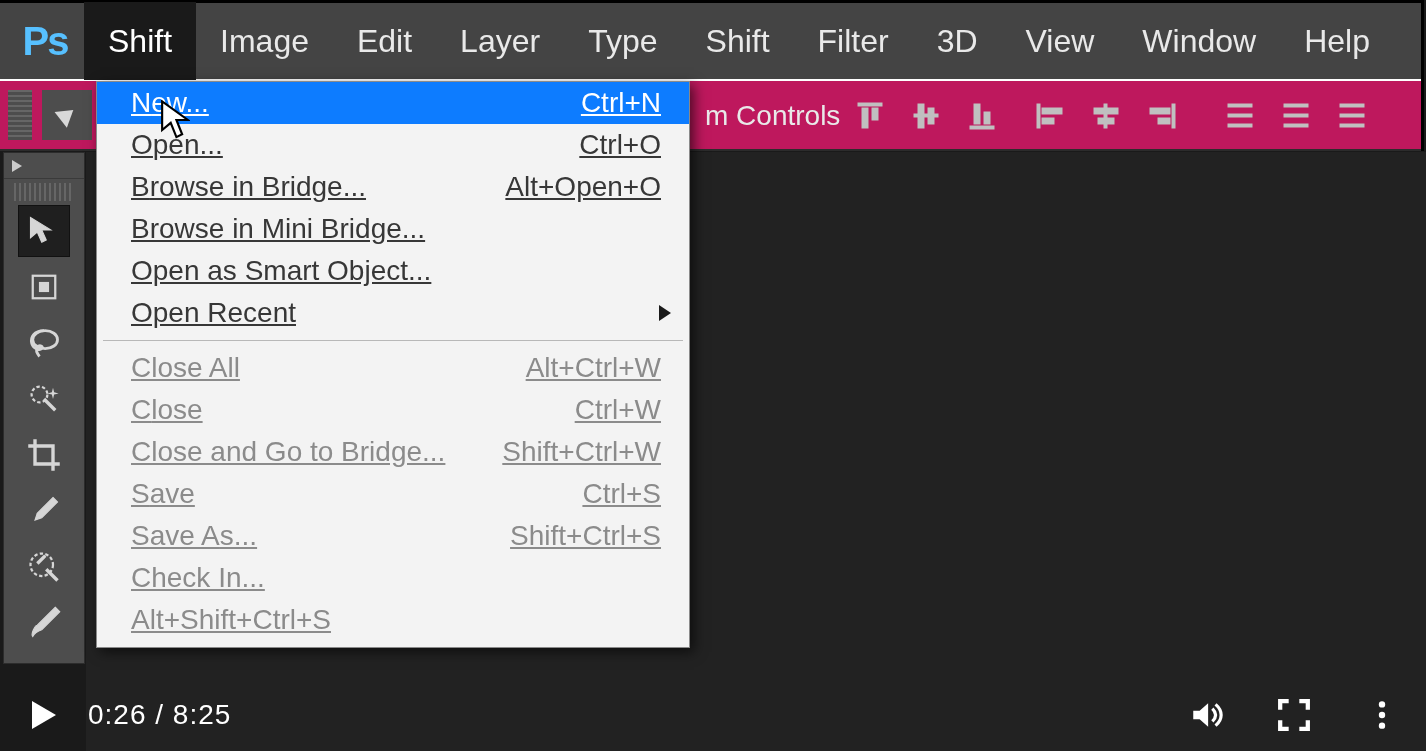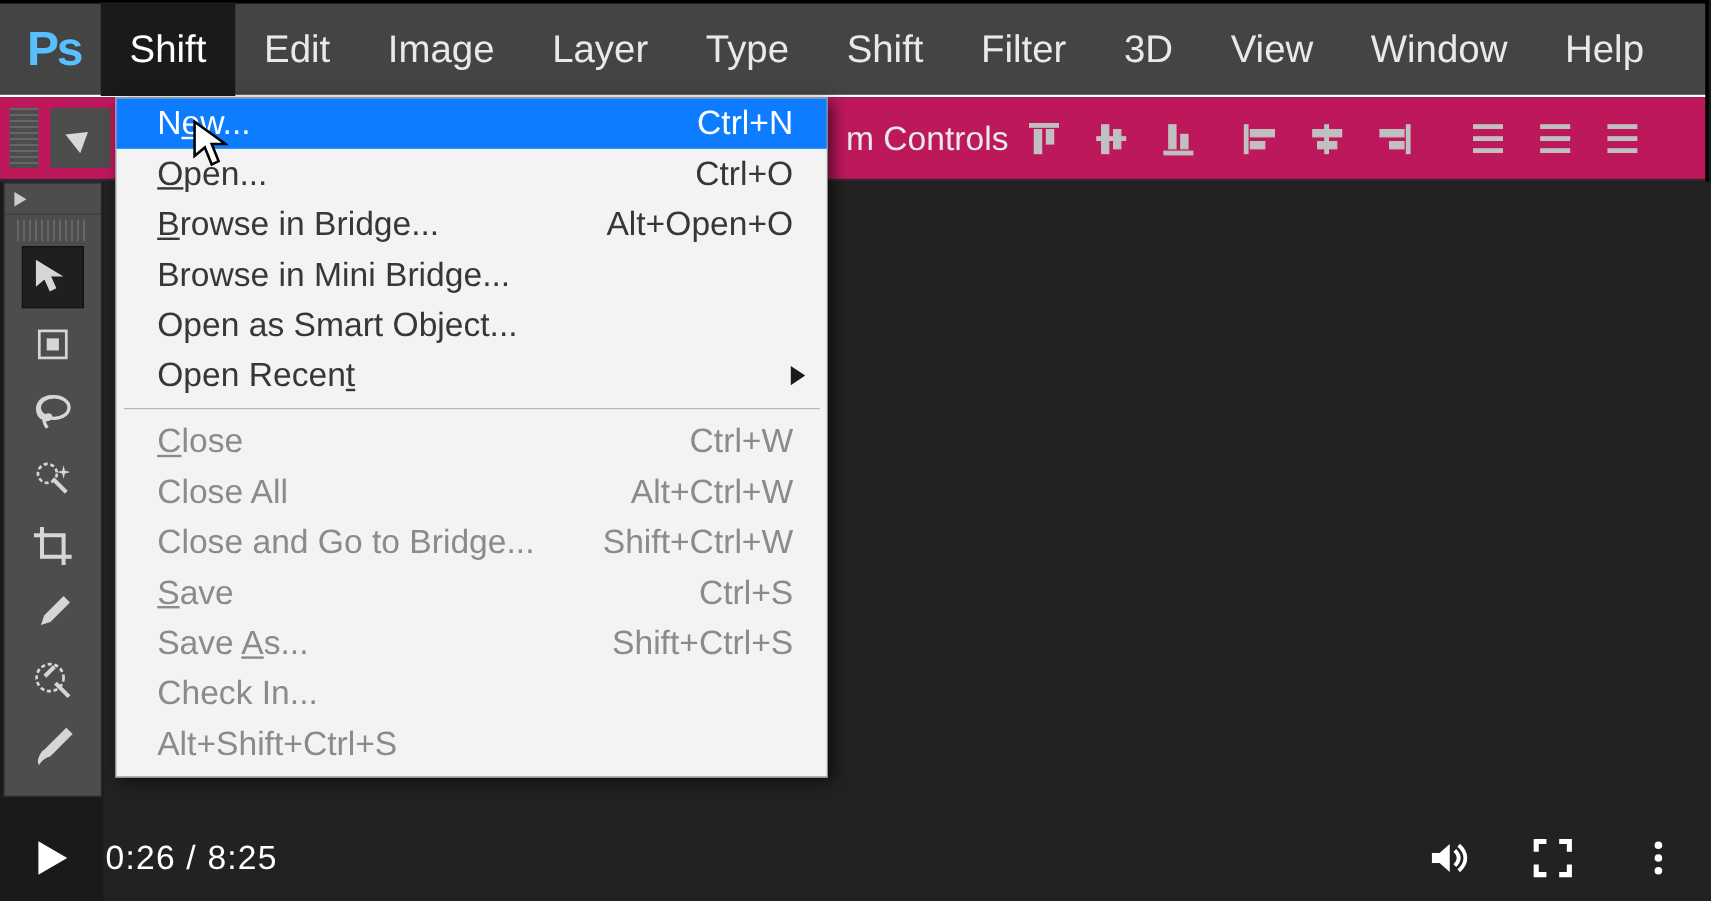--- a/index.html
+++ b/index.html
@@ -141,20 +141,21 @@
     font-size: 28px;
     color: #373737;
     font-family: "Segoe UI", Tahoma, sans-serif;
     z-index: 5;
   }
   .dropdown .menu-row {
     height: 42px;
     display: flex; align-items: center;
     padding: 0 28px 0 34px;
     position: relative;
+    text-decoration: underline;
   }
   .dropdown .menu-row.highlight {
     background: #0d7cff;
     color: #fff;
   }
   .dropdown .menu-row .label { flex: 1; text-align: left; }
   .dropdown .menu-row .shortcut { text-align: right; }
   .dropdown .menu-row.disabled { color: #8b8b8b; }
   .dropdown .divider {
     height: 1px; background: #b8b8b8;
@@ -220,22 +221,22 @@
 </style>
 </head>
 <body>
 
 <div class="canvas-area"></div>
 
 <div class="topbar">
   <div class="menubar">
     <div class="logo">Ps</div>
     <div class="menu-item open" id="menu-0">Shift</div>
+    <div class="menu-item" id="menu-2">Image</div>
     <div class="menu-item" id="menu-1">Edit</div>
-    <div class="menu-item" id="menu-2">Image</div>
     <div class="menu-item" id="menu-3">Layer</div>
     <div class="menu-item" id="menu-4">Type</div>
     <div class="menu-item" id="menu-5">Shift</div>
     <div class="menu-item" id="menu-6">Filter</div>
     <div class="menu-item" id="menu-7">3D</div>
     <div class="menu-item" id="menu-8">View</div>
     <div class="menu-item" id="menu-9">Window</div>
     <div class="menu-item" id="menu-10">Help</div>
   </div>
   <div class="optionsbar">
@@ -391,26 +392,26 @@
       <span class="label">Open as Smart Object...</span>
       <span class="shortcut"></span>
     </div>
     <div class="menu-row">
       <span class="label">Open Recen<span class="und">t</span></span>
       <span class="shortcut"></span>
       <div class="submenu-arrow"></div>
     </div>
     <div class="divider"></div>
     <div class="menu-row disabled">
+      <span class="label">Close All</span>
+      <span class="shortcut">Alt+Ctrl+W</span>
+    </div>
+    <div class="menu-row disabled">
       <span class="label"><span class="und">C</span>lose</span>
       <span class="shortcut">Ctrl+W</span>
-    </div>
-    <div class="menu-row disabled">
-      <span class="label">Close All</span>
-      <span class="shortcut">Alt+Ctrl+W</span>
     </div>
     <div class="menu-row disabled">
       <span class="label">Close and Go to Bridge...</span>
       <span class="shortcut">Shift+Ctrl+W</span>
     </div>
     <div class="menu-row disabled">
       <span class="label"><span class="und">S</span>ave</span>
       <span class="shortcut">Ctrl+S</span>
     </div>
     <div class="menu-row disabled">

